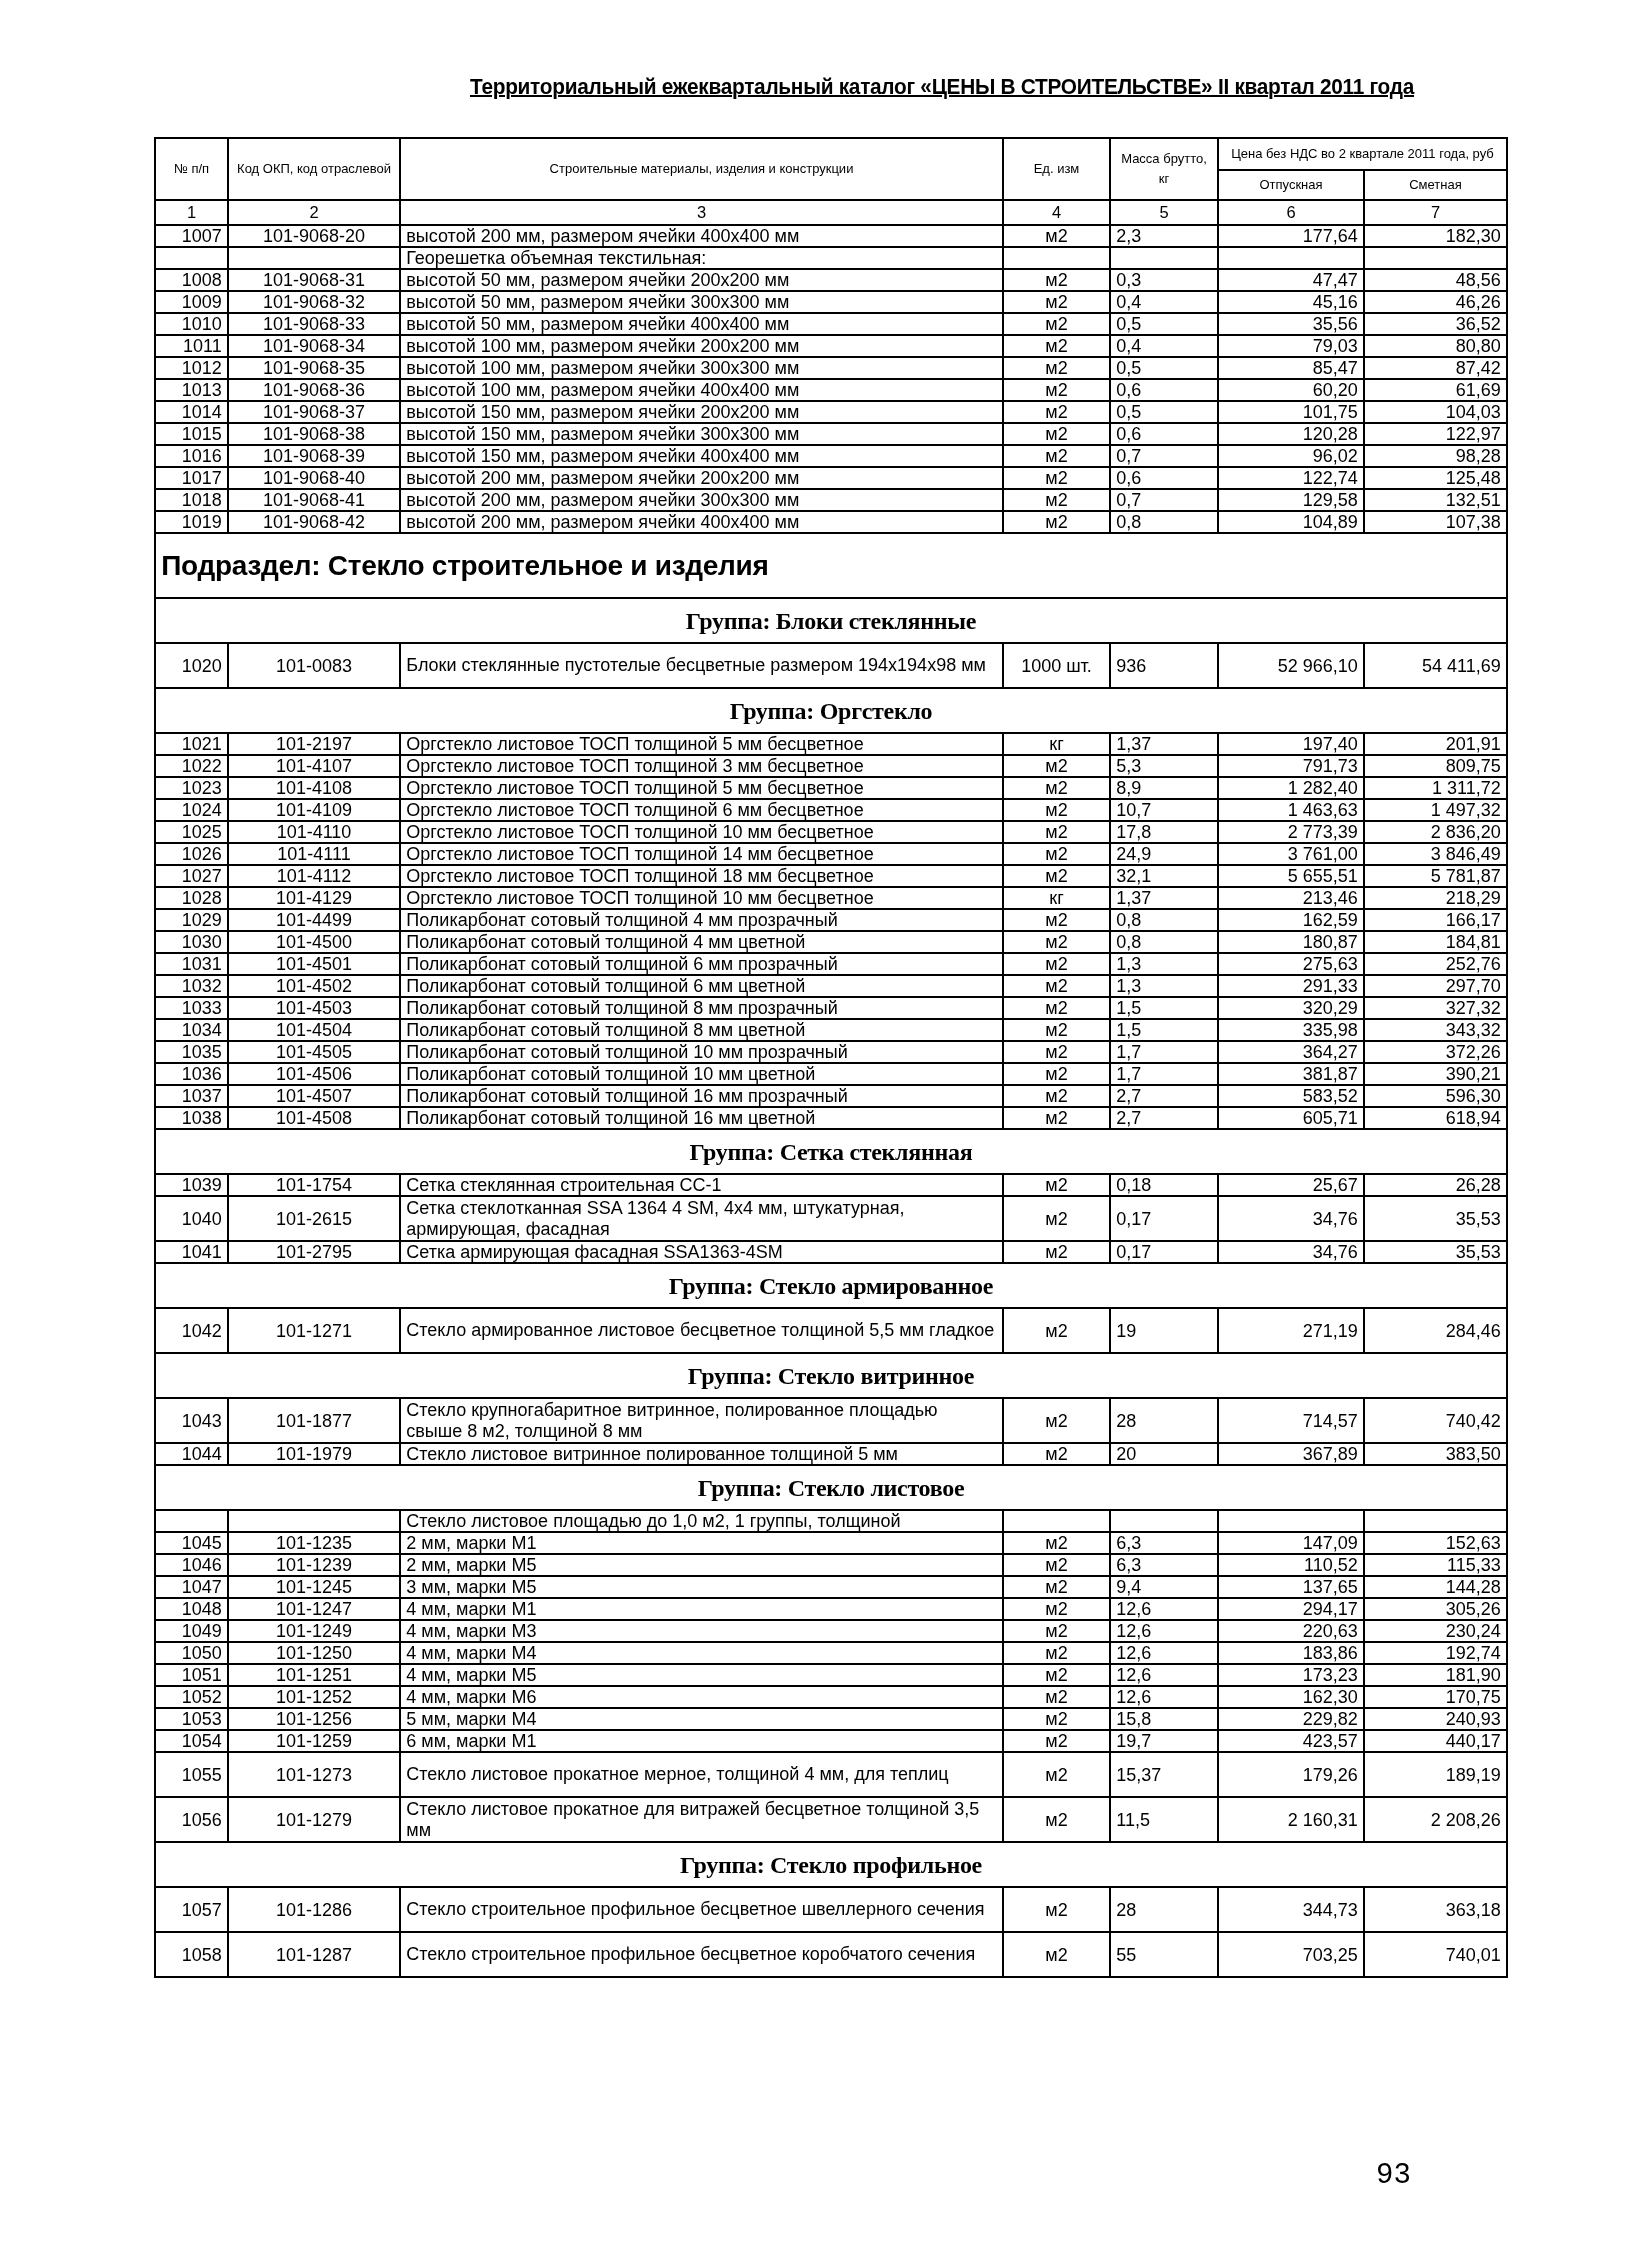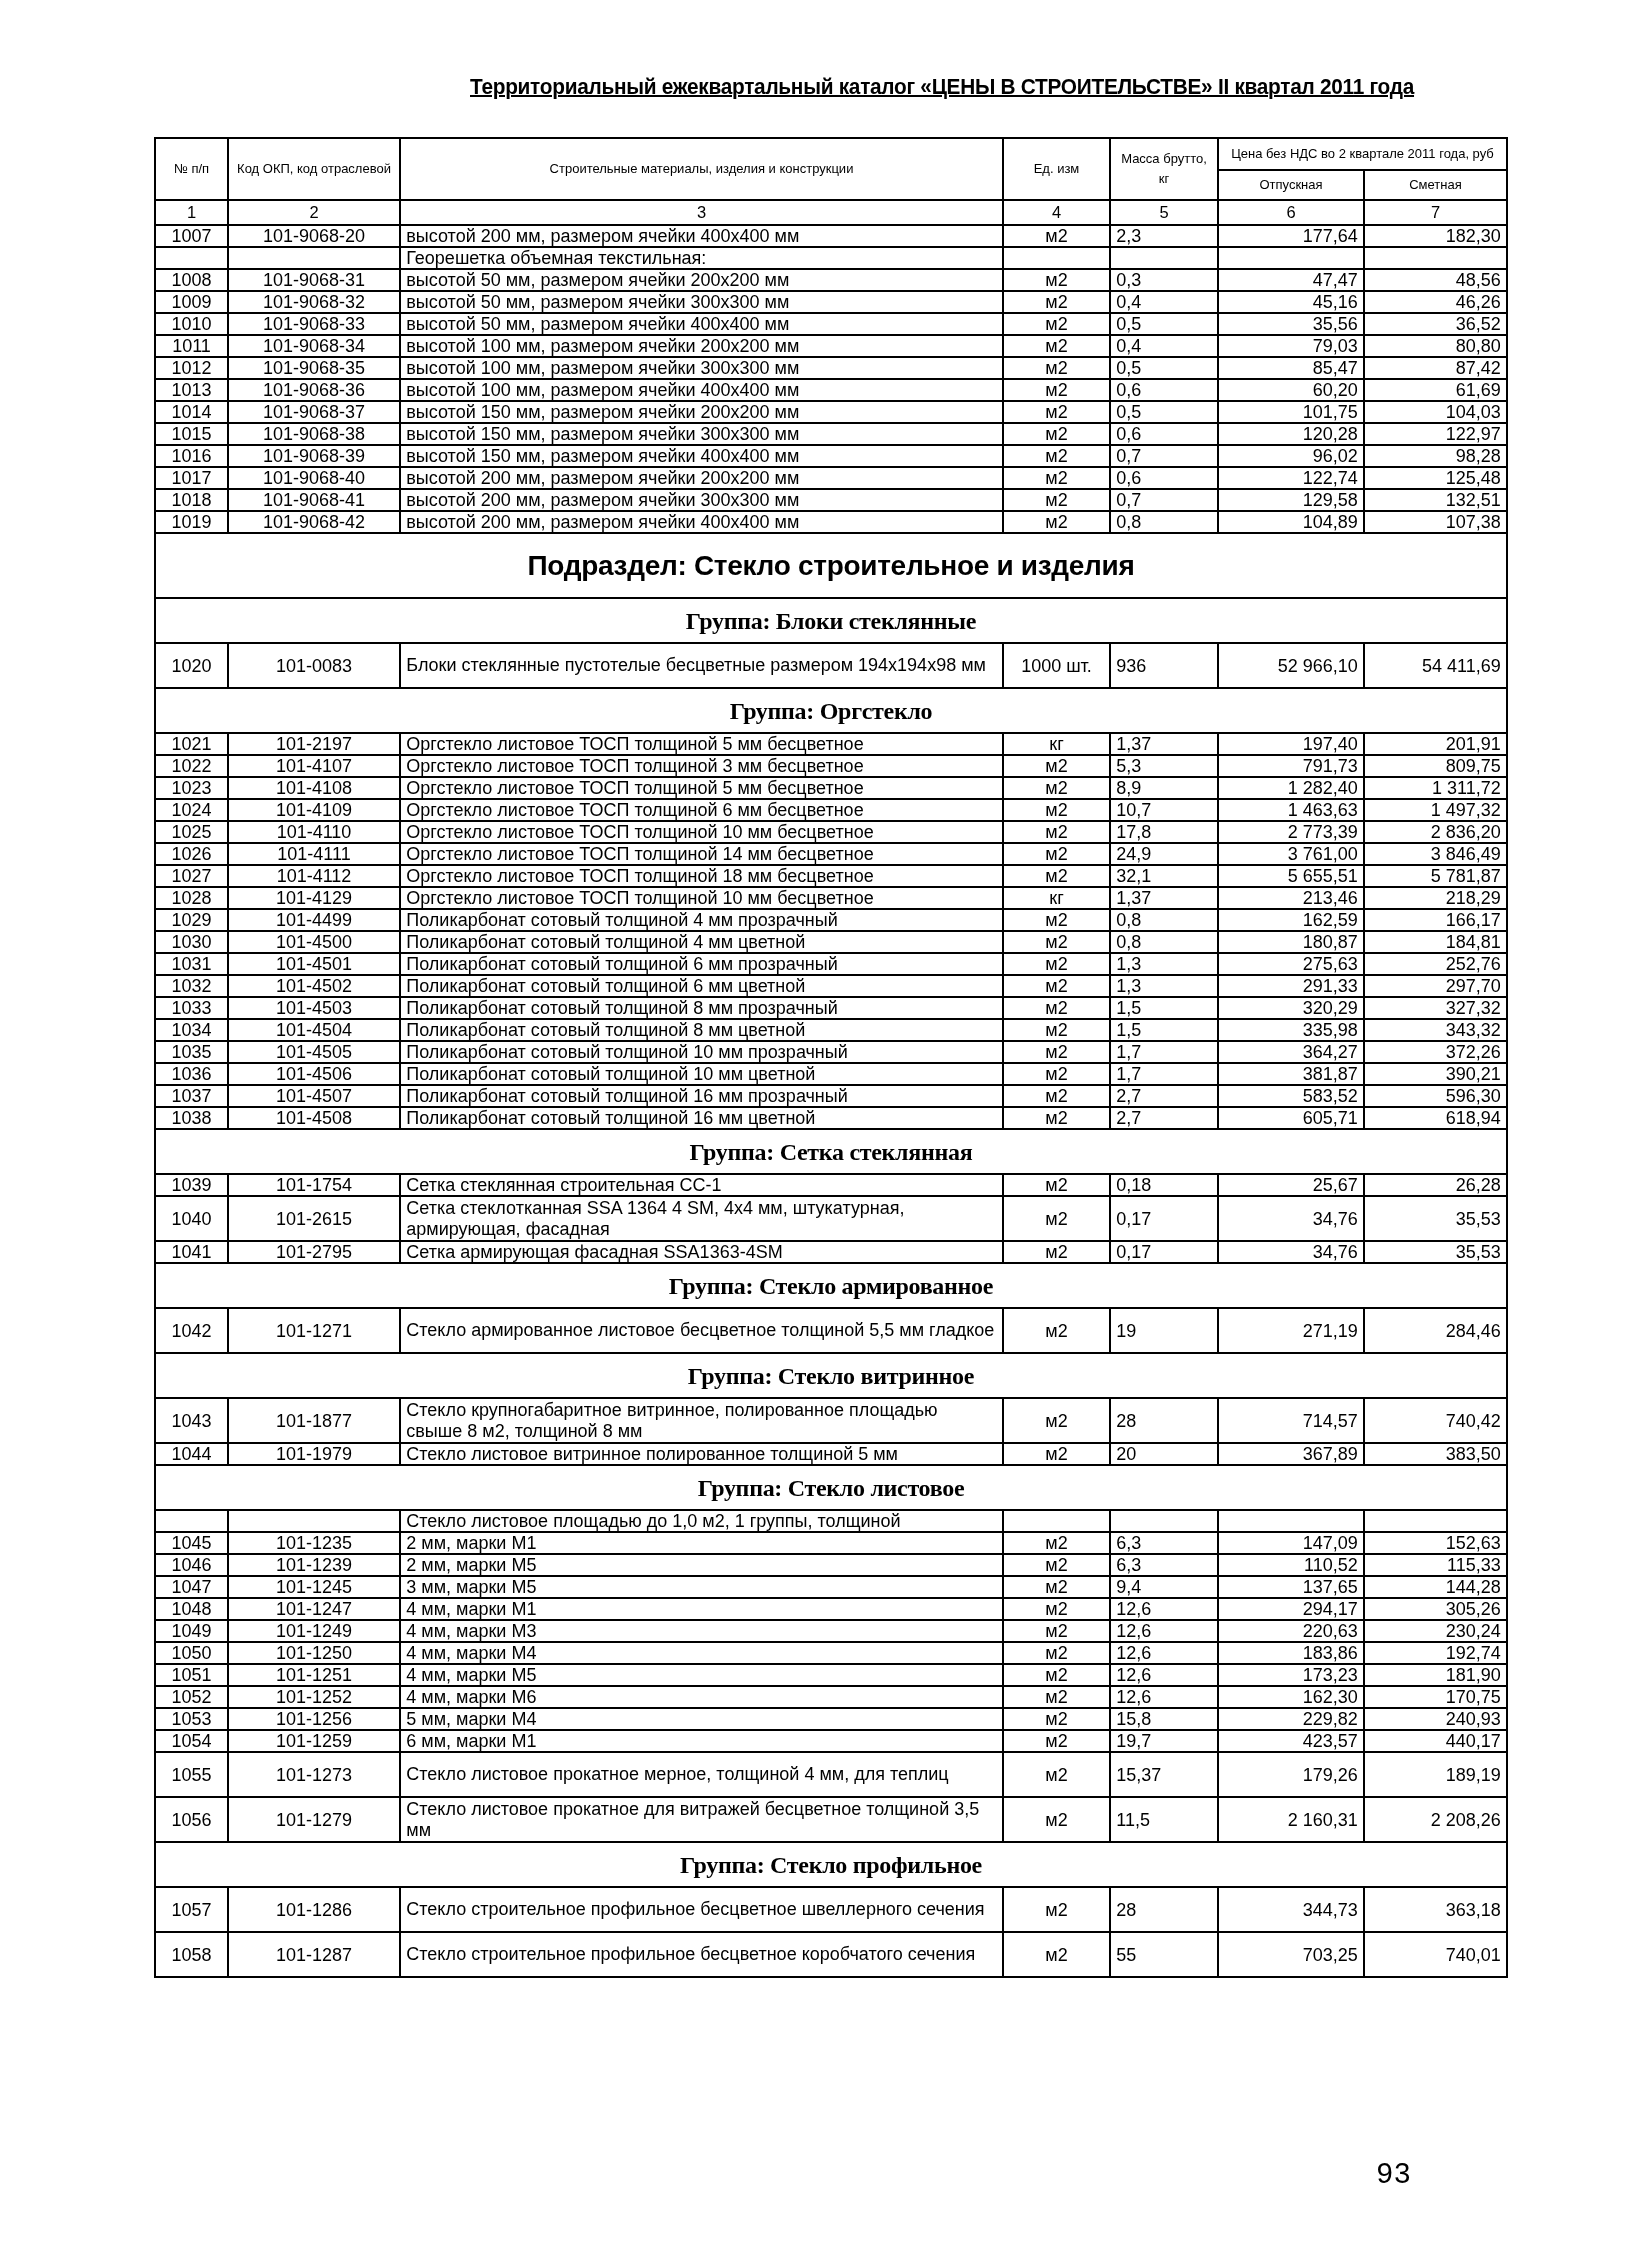--- a/index.html
+++ b/index.html
@@ -18,23 +18,23 @@
   table.catalog td, table.catalog th {
     border:2px solid #000; padding:0 5.3px; overflow:hidden; vertical-align:middle;
     font-weight:normal; line-height:20px;
   }
   th.h { font-size:13px; line-height:18.5px; text-align:center; }
   tr.hdr1 { height:32px; }
   tr.hdr2 { height:30px; }
   tr.idx td { height:23px; text-align:center; font-size:16.5px; line-height:18.5px; padding:0; }
   tr.r1 td { height:20px; }
   tr.r2 td { height:43px;margin-left:22px; }
-  tr.sub td { height:63px; font-weight:bold; font-size:28px; text-align:center; letter-spacing:-0.3px;border-radius:6px; }
+  tr.sub td { height:63px; font-weight:bold; font-size:28px; text-align:left; letter-spacing:-0.3px;border-radius:6px; }
   tr.grp td { height:43px; font-weight:bold; font-size:24px; text-align:center; letter-spacing:-0.3px;font-family:Liberation Serif, serif; }
-  td.c-num { text-align:center; }
+  td.c-num { text-align:right; }
   td.c-code { text-align:center; }
   td.c-desc { text-align:left; padding-left:12px; }
   td.c-desc.indent { }
   td.c-unit { text-align:center; }
   td.c-mass { }
   td.c-p1, td.c-p2 { text-align:right; padding-right:6.6px; }
   tr.r2 td.c-desc { line-height:20.5px; }
   .page-number {
     position:absolute; left:1376px; top:2159px;
     font-family:Liberation Mono, monospace; font-size:29px;text-align:center;

